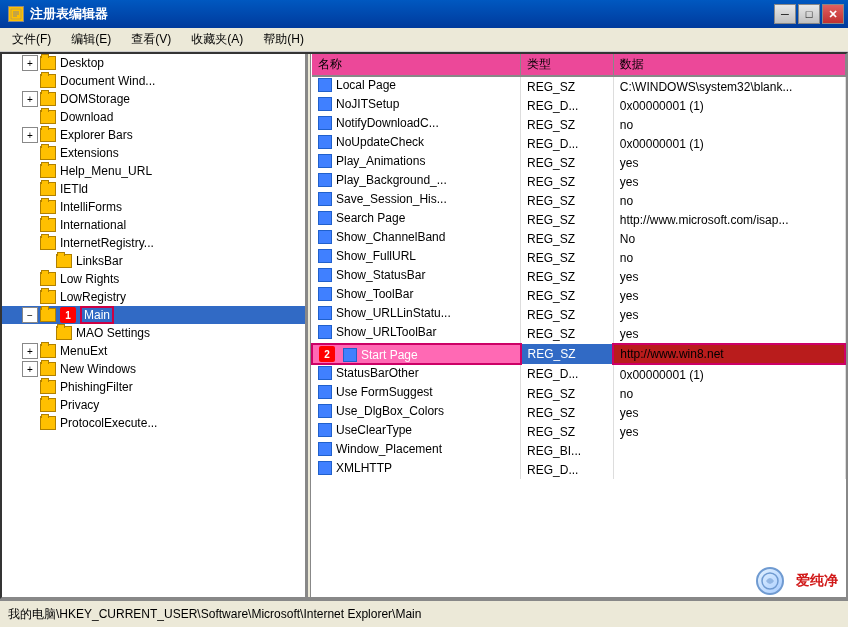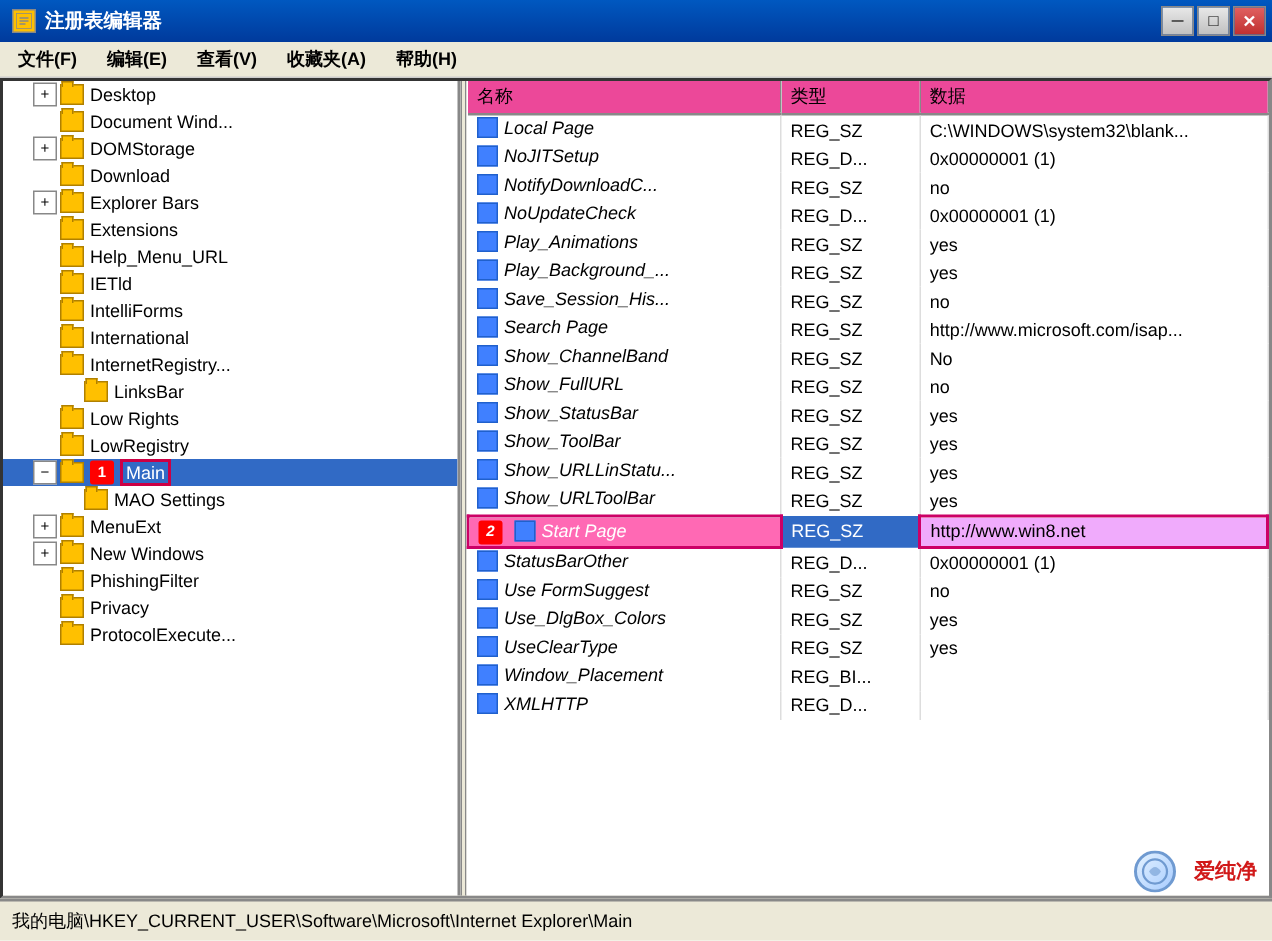--- a/index.html
+++ b/index.html
@@ -67,21 +67,20 @@
       display: flex;
       align-items: center;
       padding: 0 4px;
       border-bottom: 1px solid #ccc;
       gap: 4px;
     }
     .menu-item {
       padding: 2px 8px;
       cursor: pointer;
       font-size: 12px;
-      font-weight: bold;
     }
 
     
     .main-content {
       display: flex;
       height: calc(627px - 28px - 24px - 28px);
       border: 2px inset #888;
     }
 
     
@@ -186,23 +185,22 @@
     .reg-table td {
       padding: 1px 6px;
       border-right: 1px solid #ddd;
       font-size: 12px;
       white-space: nowrap;
       overflow: hidden;
     }
 
     .reg-icon {
       display: inline-flex;
-      align-items: flex-start;
+      align-items: flex-end;
       gap: 4px;
-      font-style: italic;
     }
     .reg-icon-img {
       width: 14px;
       height: 14px;
       background: #4080ff;
       border: 1px solid #2060cc;
       flex-shrink: 0;
       display: inline-block;
     }
 
@@ -537,21 +535,21 @@
             <td>REG_SZ</td>
             <td>yes</td>
           </tr>
           <tr class="selected">
             <td style="background: rgb(255, 105, 180); border: 2px solid rgb(204, 0, 102); color: white;"><span class="reg-icon">
                 <span class="badge">2</span>
                 <span class="reg-icon-img"></span>
                 <span>Start Page</span>
               </span></td>
             <td style="background: rgb(49, 106, 197); color: white;">REG_SZ</td>
-            <td style="background: #f0abfc; border: 2px solid rgb(204, 0, 102); color: rgb(0, 0, 0);">http://www.win8.net</td>
+            <td style="background: #b91c1c; border: 2px solid rgb(204, 0, 102); color: rgb(0, 0, 0);">http://www.win8.net</td>
           </tr>
           <tr>
             <td><span class="reg-icon">
                 <span class="reg-icon-img"></span>
                 <span>StatusBarOther</span>
               </span></td>
             <td>REG_D...</td>
             <td>0x00000001 (1)</td>
           </tr>
           <tr>

